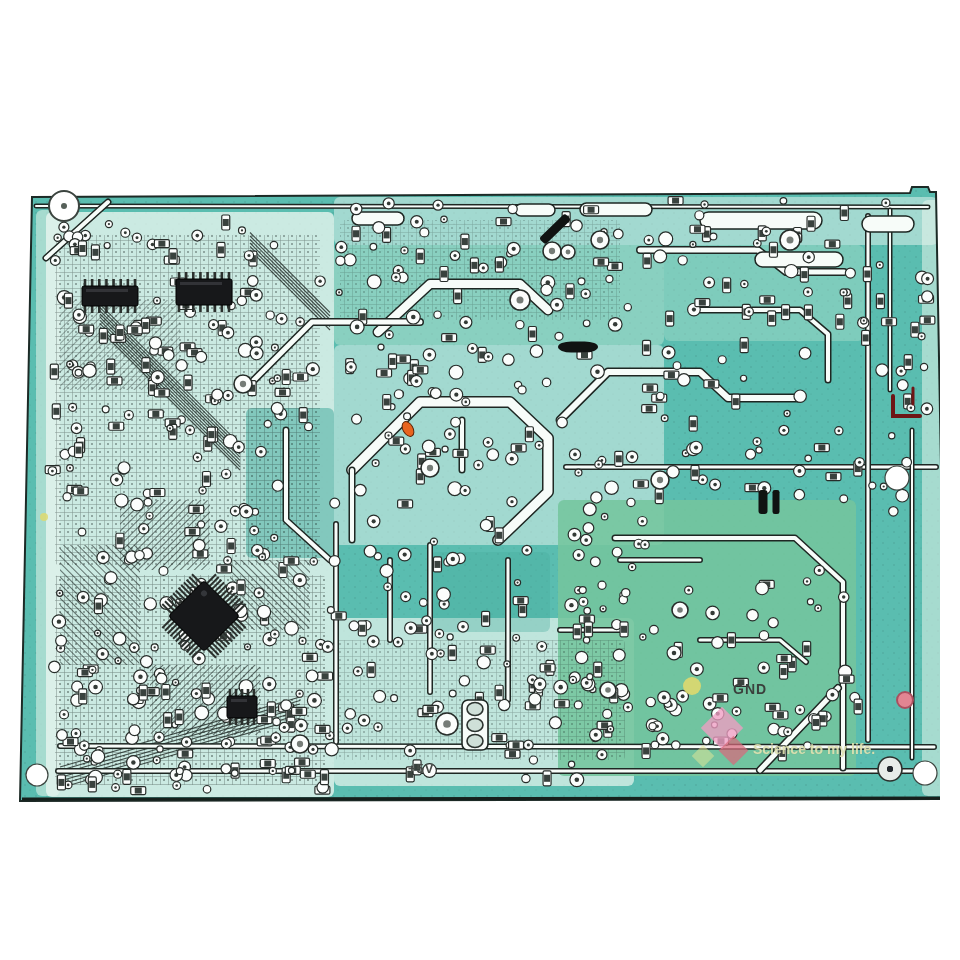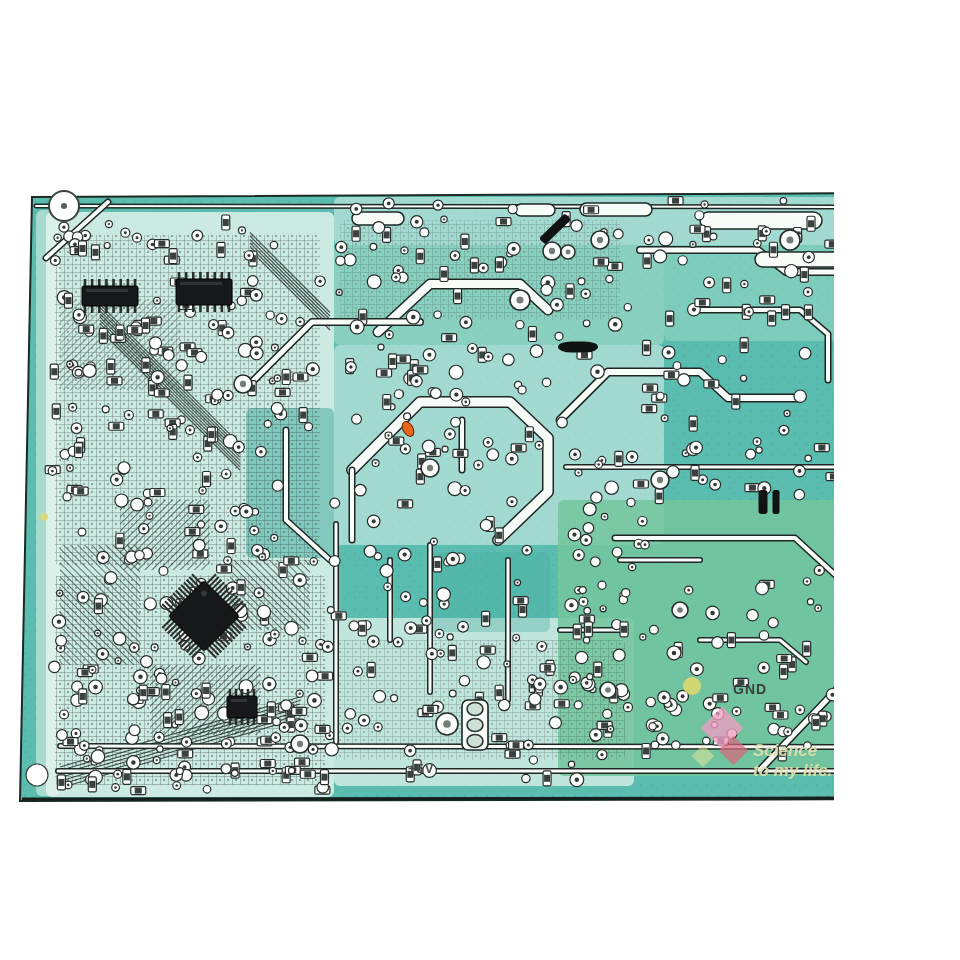--- a/index.html
+++ b/index.html
@@ -1,22 +1,22 @@
 <!DOCTYPE html>
 <html><head>
 <meta charset="utf-8">
 <style>
   html,body{margin:0;padding:0;background:#ffffff;}
-  .stage{position:relative;width:834px;height:960px;background:#ffffff;overflow:hidden;
+  .stage{position:relative;width:940px;height:960px;background:#ffffff;overflow:hidden;
          font-family:"Liberation Sans",sans-serif;}
   .stage svg{position:absolute;left:0;top:0;}
   .wm{position:absolute;pointer-events:none;font-family:"Liberation Sans",sans-serif;}
   .wm-brand{left:652px;top:680px;font-size:44px;font-weight:700;letter-spacing:1px;
             color:rgba(214,40,44,0.78);text-shadow:0 0 2px rgba(255,255,255,0.35);}
-  .wm-slogan{left:753px;top:741px;font-size:17px;font-weight:700;font-style:italic;
+  .wm-slogan{left:753px;top:741px;font-size:14px;font-weight:700;
              color:rgba(230,233,182,0.85);text-shadow:0 0 1px rgba(120,120,90,0.4);}
   .wm-diamond{position:absolute;pointer-events:none;}
   .d1{left:707px;top:713px;width:30px;height:30px;background:rgba(240,158,195,0.78);
       transform:rotate(45deg);}
   .d2{left:723px;top:740px;width:21px;height:21px;background:rgba(216,106,123,0.72);
       transform:rotate(45deg);}
   .d3{left:695px;top:748px;width:16px;height:16px;background:rgba(232,232,150,0.5);
       transform:rotate(45deg);}
 </style>
 </head>

